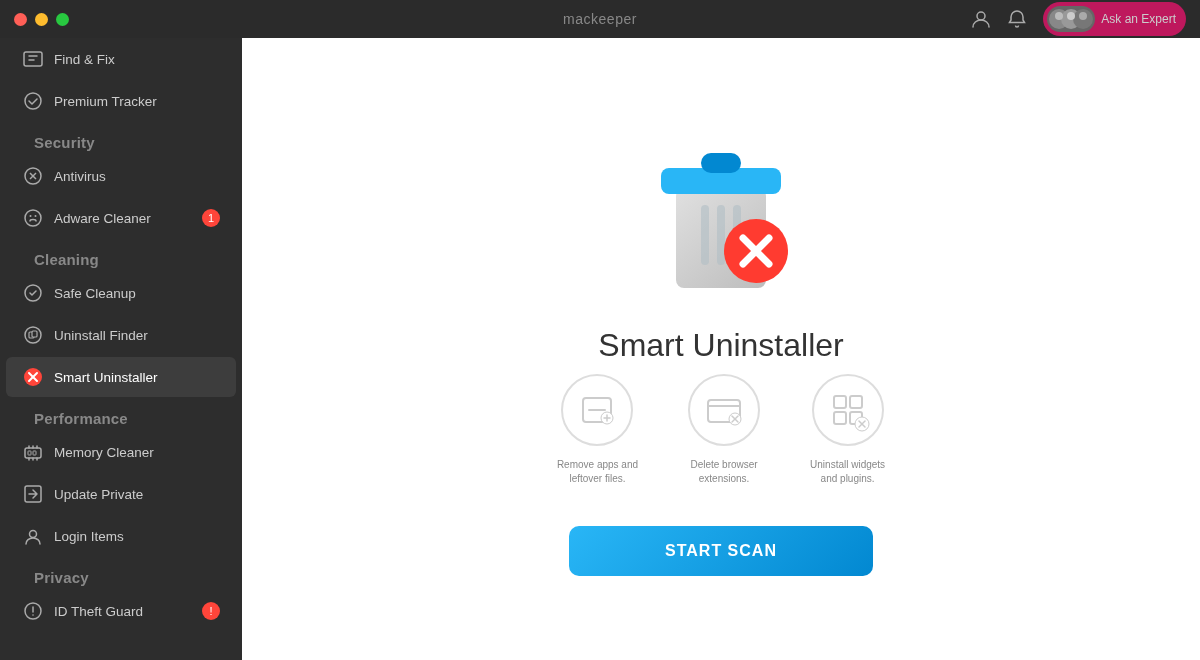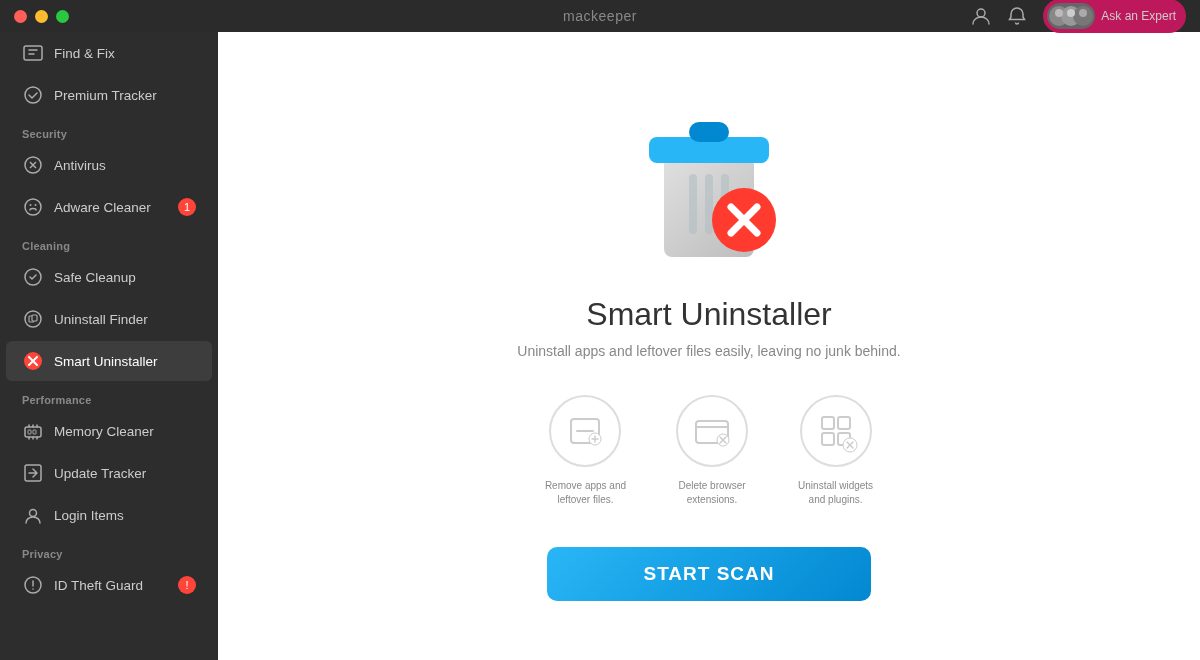--- a/index.html
+++ b/index.html
@@ -8,21 +8,21 @@
       height: 660px;
       overflow: hidden;
       font-family: -apple-system, BlinkMacSystemFont, 'Helvetica Neue', sans-serif;
       display: flex;
       flex-direction: column;
       background: #f0f0f0;
     }
 
     
     .title-bar {
-      height: 32px;
+      height: 38px;
       background: #2b2b2b;
       display: flex;
       align-items: center;
       padding: 0 14px;
       flex-shrink: 0;
       position: relative;
     }
     .traffic-lights {
       display: flex;
       gap: 8px;
@@ -85,21 +85,21 @@
 
     
     .app-body {
       display: flex;
       flex: 1;
       overflow: hidden;
     }
 
     
     .sidebar {
-      width: 218px;
+      width: 242px;
       background: #2d2d2d;
       flex-shrink: 0;
       display: flex;
       flex-direction: column;
       overflow-y: auto;
       padding-bottom: 10px;
     }
     .sidebar::-webkit-scrollbar { width: 0; }
 
     .sidebar-item {
@@ -133,23 +133,23 @@
       border-radius: 50%;
       width: 18px;
       height: 18px;
       font-size: 11px;
       display: flex;
       align-items: center;
       justify-content: center;
     }
     .section-label {
       color: #888;
-      font-size: 11px;
+      font-size: 15px;
       font-weight: 600;
-      padding: 12px 22px 4px;
+      padding: 12px 34px 4px;
       text-transform: none;
       letter-spacing: 0.2px;
     }
 
     
     .main-content {
       flex: 1;
       background: white;
       display: flex;
       flex-direction: column;
@@ -207,21 +207,21 @@
       text-align: center;
       line-height: 1.4;
     }
 
     .start-scan-btn {
       background: linear-gradient(135deg, #29b6f6, #0288d1);
       color: white;
       border: none;
       border-radius: 10px;
       padding: 16px 96px;
-      font-size: 19px;
+      font-size: 16px;
       font-weight: 700;
       letter-spacing: 1px;
       cursor: pointer;
       text-transform: uppercase;
     }
 
     
     svg { display: block; }
   </style>
 </head>
@@ -355,21 +355,21 @@
       </div>
       <span>Memory Cleaner</span>
     </div>
     <div class="sidebar-item">
       <div class="item-icon">
         <svg width="22" height="22" viewBox="0 0 22 22" fill="none">
           <rect x="3" y="3" width="16" height="16" rx="2" stroke="#aaa" stroke-width="1.5"></rect>
           <path d="M7 11h8M11 7l4 4-4 4" stroke="#aaa" stroke-width="1.5" stroke-linecap="round" stroke-linejoin="round"></path>
         </svg>
       </div>
-      <span>Update Tracker</span>
+      <span>Update Private</span>
     </div>
     <div class="sidebar-item">
       <div class="item-icon">
         <svg width="22" height="22" viewBox="0 0 22 22" fill="none">
           <circle cx="11" cy="9" r="3.5" stroke="#aaa" stroke-width="1.5"></circle>
           <path d="M4 19c0-3.5 3.1-6 7-6s7 2.5 7 6" stroke="#aaa" stroke-width="1.5" stroke-linecap="round"></path>
         </svg>
       </div>
       <span>Login Items</span>
     </div>
@@ -414,21 +414,20 @@
         <defs>
           <linearGradient id="trashGrad" x1="45" y1="65" x2="135" y2="165" gradientUnits="userSpaceOnUse">
             <stop stop-color="#e0e0e0"></stop>
             <stop offset="1" stop-color="#bdbdbd"></stop>
           </linearGradient>
         </defs>
       </svg>
     </div>
 
     <h1 class="hero-title">Smart Uninstaller</h1>
-    <p class="hero-subtitle">Uninstall apps and leftover files easily, leaving no junk behind.</p>
 
     <div class="features">
 
       <div class="feature-item">
         <div class="feature-icon">
           <svg width="44" height="44" viewBox="0 0 44 44" fill="none">
             <rect x="8" y="10" width="28" height="24" rx="3" stroke="#ccc" stroke-width="2"></rect>
             <path d="M14 22h16" stroke="#ccc" stroke-width="2" stroke-linecap="round"></path>
             <circle cx="32" cy="30" r="6" fill="white" stroke="#ccc" stroke-width="1"></circle>
             <line x1="29" y1="30" x2="35" y2="30" stroke="#ccc" stroke-width="1.5" stroke-linecap="round"></line>

